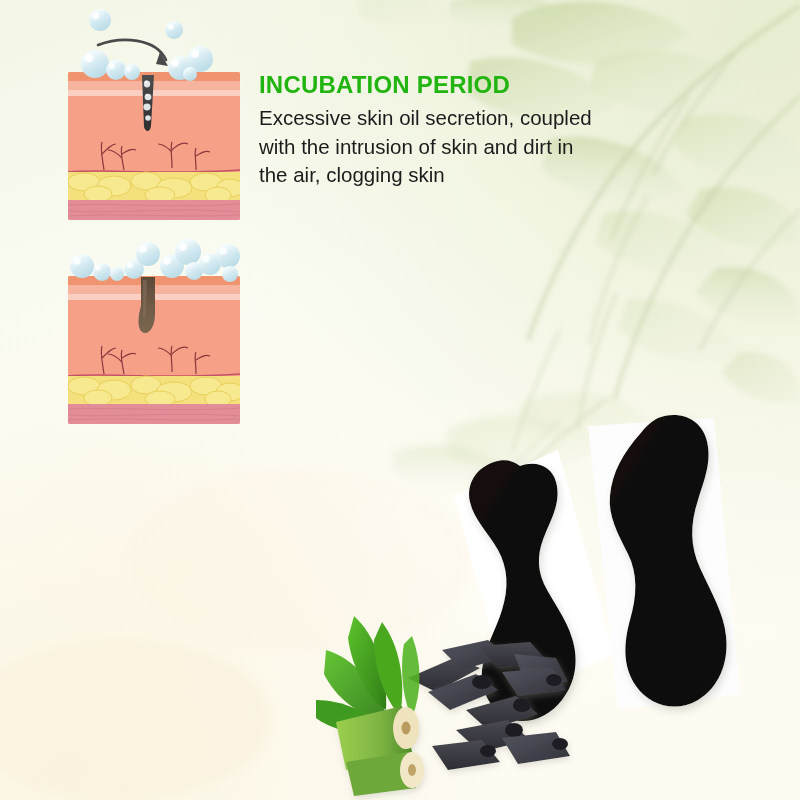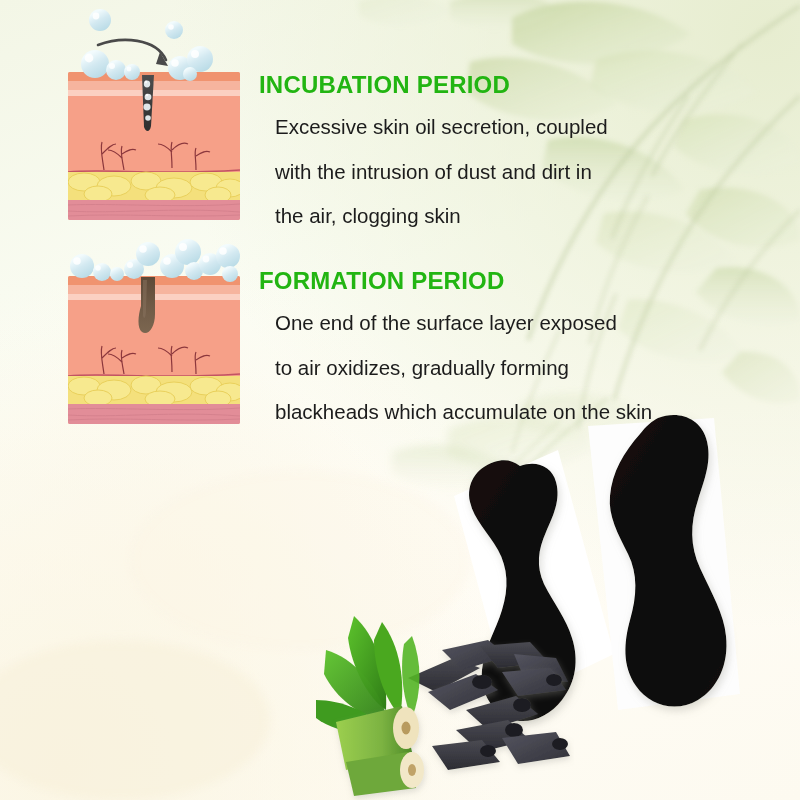--- a/index.html
+++ b/index.html
@@ -33,21 +33,21 @@
   #block-formation{left:259px;top:268px;width:450px;}
   .heading{
     font-size:24px;font-weight:bold;color:#22b512;
     letter-spacing:.2px;line-height:1.06;margin:0 0 7px 0;
     white-space:nowrap;
   }
   .body{
     font-size:20.5px;color:#1c1c1c;line-height:1.39;margin:0;
     font-weight:400;
   }
-  .body p{margin:16px;white-space:nowrap;}
+  .body p{margin:0;white-space:nowrap;}
 
   
   #product{position:absolute;left:440px;top:404px;width:360px;height:396px;}
   #product svg{display:block;}
 
   
   #charcoal{position:absolute;left:316px;top:606px;width:258px;height:194px;}
   #charcoal svg{display:block;}
 </style>
 </head>
@@ -315,33 +315,25 @@
         <circle cx="161" cy="15" r="3.8" fill="#ffffff" opacity=".85"></circle>
         <circle cx="168" cy="38" r="8" fill="url(#bub2)"></circle>
       </g>
     </svg>
   </div>
 
   <div class="textblock" id="block-incubation">
     <h2 class="heading">INCUBATION PERIOD</h2>
     <div class="body">
       <p>Excessive skin oil secretion, coupled</p>
-      <p>with the intrusion of dust and dirt in</p>
+      <p>with the intrusion of skin and dirt in</p>
       <p>the air, clogging skin</p>
     </div>
   </div>
 
-  <div class="textblock" id="block-formation">
-    <h2 class="heading">FORMATION PERIOD</h2>
-    <div class="body">
-      <p>One end of the surface layer exposed</p>
-      <p>to air oxidizes, gradually forming</p>
-      <p>blackheads which accumulate on the skin</p>
-    </div>
-  </div>
 
   <div id="product">
     <svg viewBox="0 0 360 396" xmlns="http://www.w3.org/2000/svg">
       <defs>
         <linearGradient id="stripg" x1=".2" y1="0" x2=".85" y2="1">
           <stop offset="0" stop-color="#14100e"></stop>
           <stop offset=".5" stop-color="#0a0807"></stop>
           <stop offset="1" stop-color="#120f0d"></stop>
         </linearGradient>
         <filter id="stripshadow" x="-30%" y="-20%" width="170%" height="150%">

